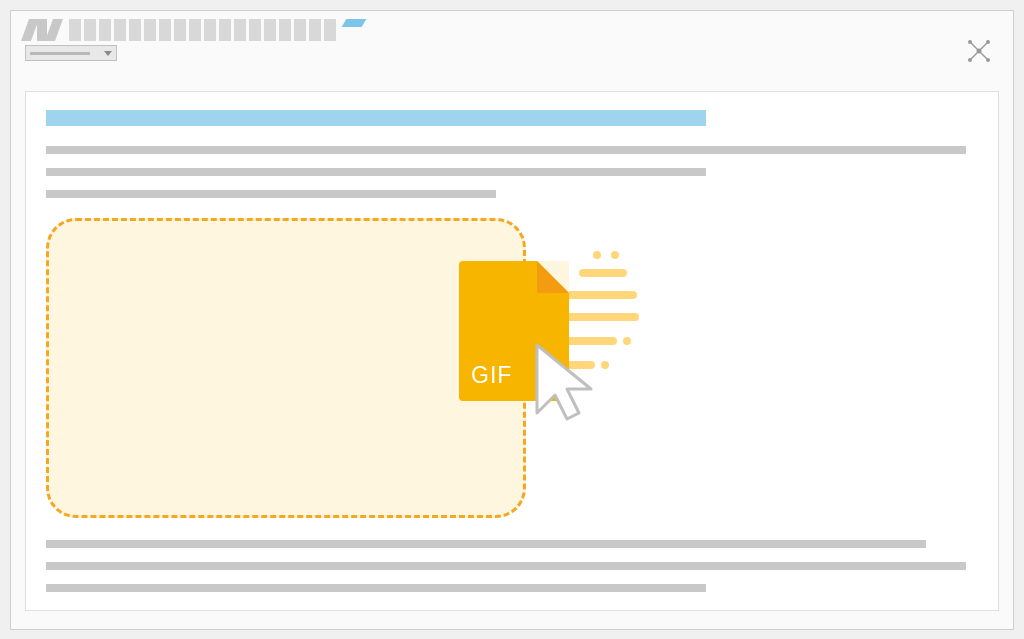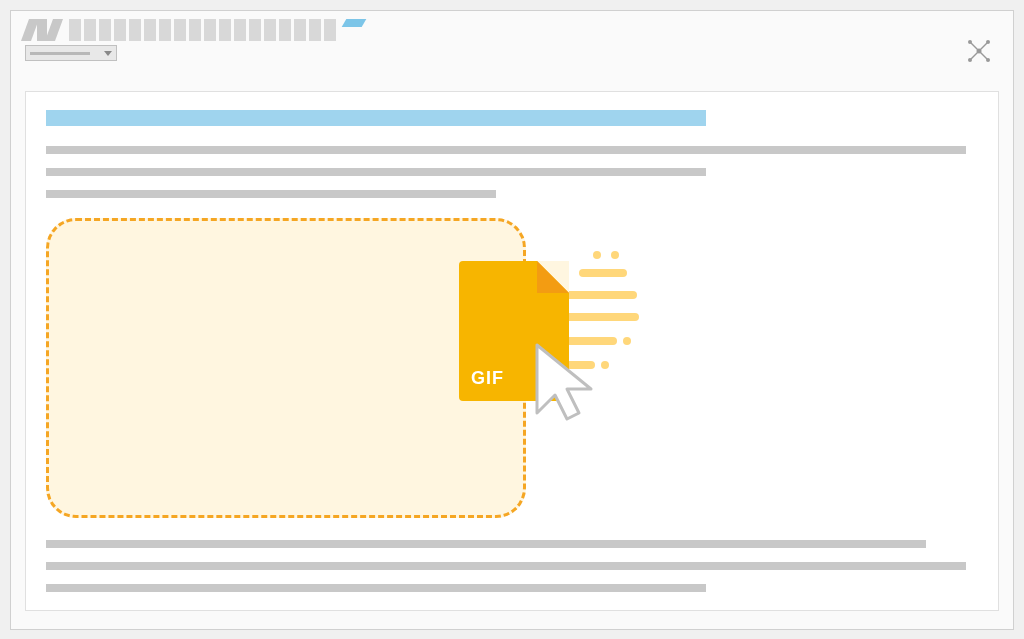--- a/index.html
+++ b/index.html
@@ -182,22 +182,22 @@
       height: 0;
       border-style: solid;
       border-width: 32px 0 0 32px;
       border-color: transparent transparent transparent #f39c12;
     }
     .file-label {
       position: absolute;
       bottom: 12px;
       left: 12px;
       color: #fff;
-      font-weight: bold;
-      font-size: 18px;
+      font-weight: normal;
+      font-size: 23px;
       letter-spacing: 1px;
     }
     .cursor {
       position: absolute;
       left: 70px;
       top: 80px;
       width: 80px;
       height: 90px;
     }
     .bottom-lines {

